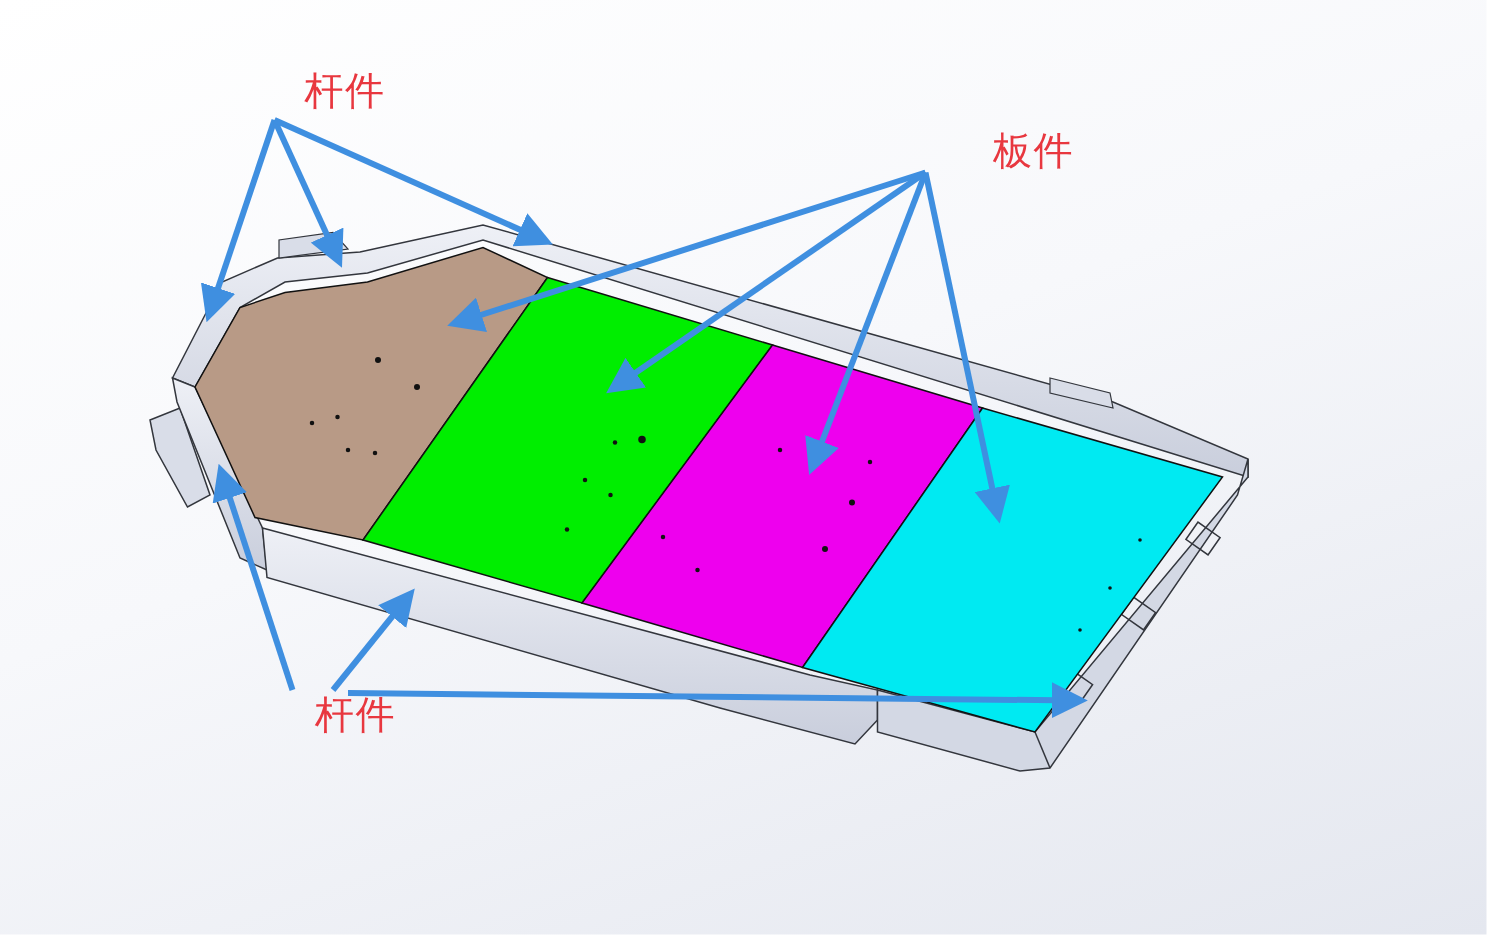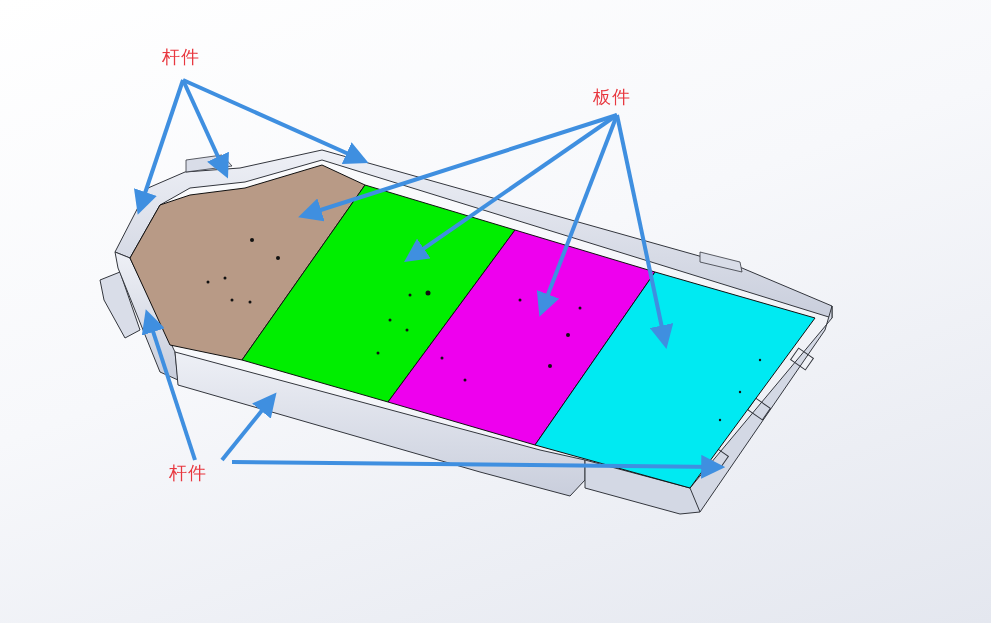--- a/index.html
+++ b/index.html
@@ -5,25 +5,26 @@
   html, body { margin: 0; padding: 0; }
   body {
     width: 991px; height: 623px; overflow: hidden; position: relative;
     background: linear-gradient(160deg, #ffffff 0%, #f7f8fb 45%, #e4e7ef 100%);
     font-family: "DejaVu Sans", sans-serif;
   }
   #scene { position: absolute; left: 0; top: 0; }
   .label {
     position: absolute;
     font-family: "DejaVu Sans", sans-serif;
-    font-size: 18px;
+    font-size: 26px;
     color: #e8373f;
     letter-spacing: 1px;
     line-height: 1;
     white-space: nowrap;
+    margin-left: 41px;
   }
 </style>
 </head>
 <body>
 
 <svg id="scene" width="991" height="623" viewBox="0 0 991 623" xmlns="http://www.w3.org/2000/svg">
   <defs>
     <linearGradient id="frameGrad" x1="0" y1="0" x2="0" y2="1">
       <stop offset="0" stop-color="#eef0f6"></stop>
       <stop offset="1" stop-color="#c9cedc"></stop>
@@ -92,14 +93,14 @@
     <line x1="617" y1="115" x2="410" y2="258"></line>
     <line x1="617" y1="115" x2="542" y2="310"></line>
     <line x1="617" y1="115" x2="665" y2="342"></line>
     <line x1="195" y1="460" x2="148" y2="316"></line>
     <line x1="222" y1="460" x2="272" y2="398"></line>
     <line x1="232" y1="462" x2="718" y2="467"></line>
   </g>
 </svg>
 
 <div class="label" style="left:162px; top:48px;">杆件</div>
-<div class="label" style="left:593px; top:88px;">板件</div>
+<div class="label" style="left:621px; top:88px;">板件</div>
 <div class="label" style="left:169px; top:464px;">杆件</div>
 
 </body></html>

